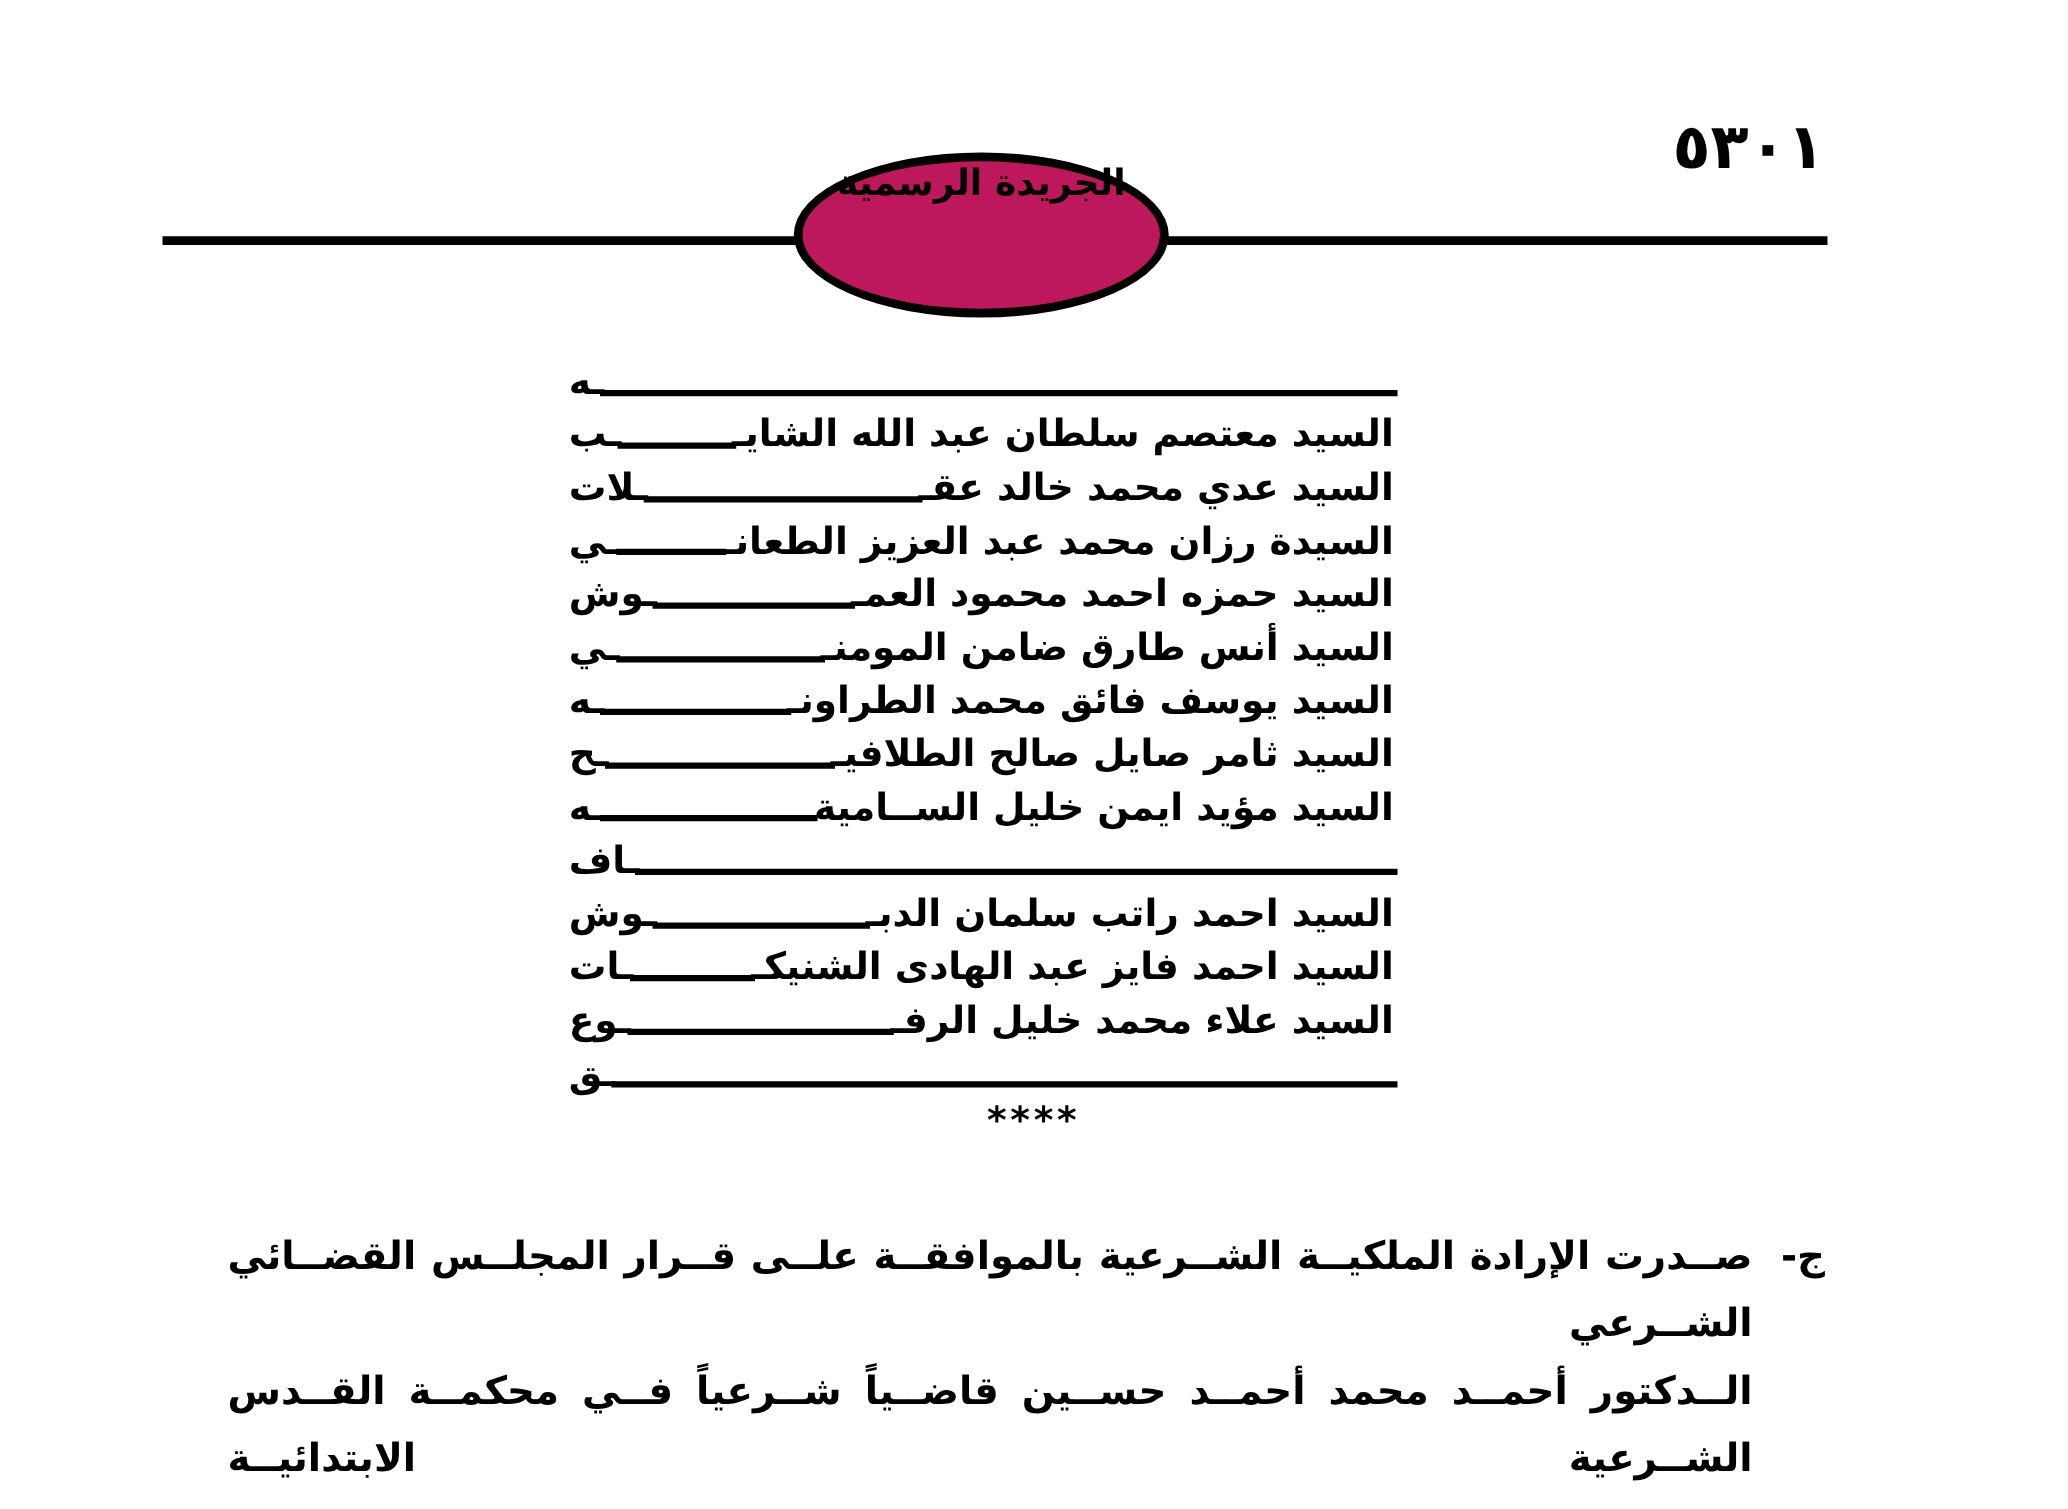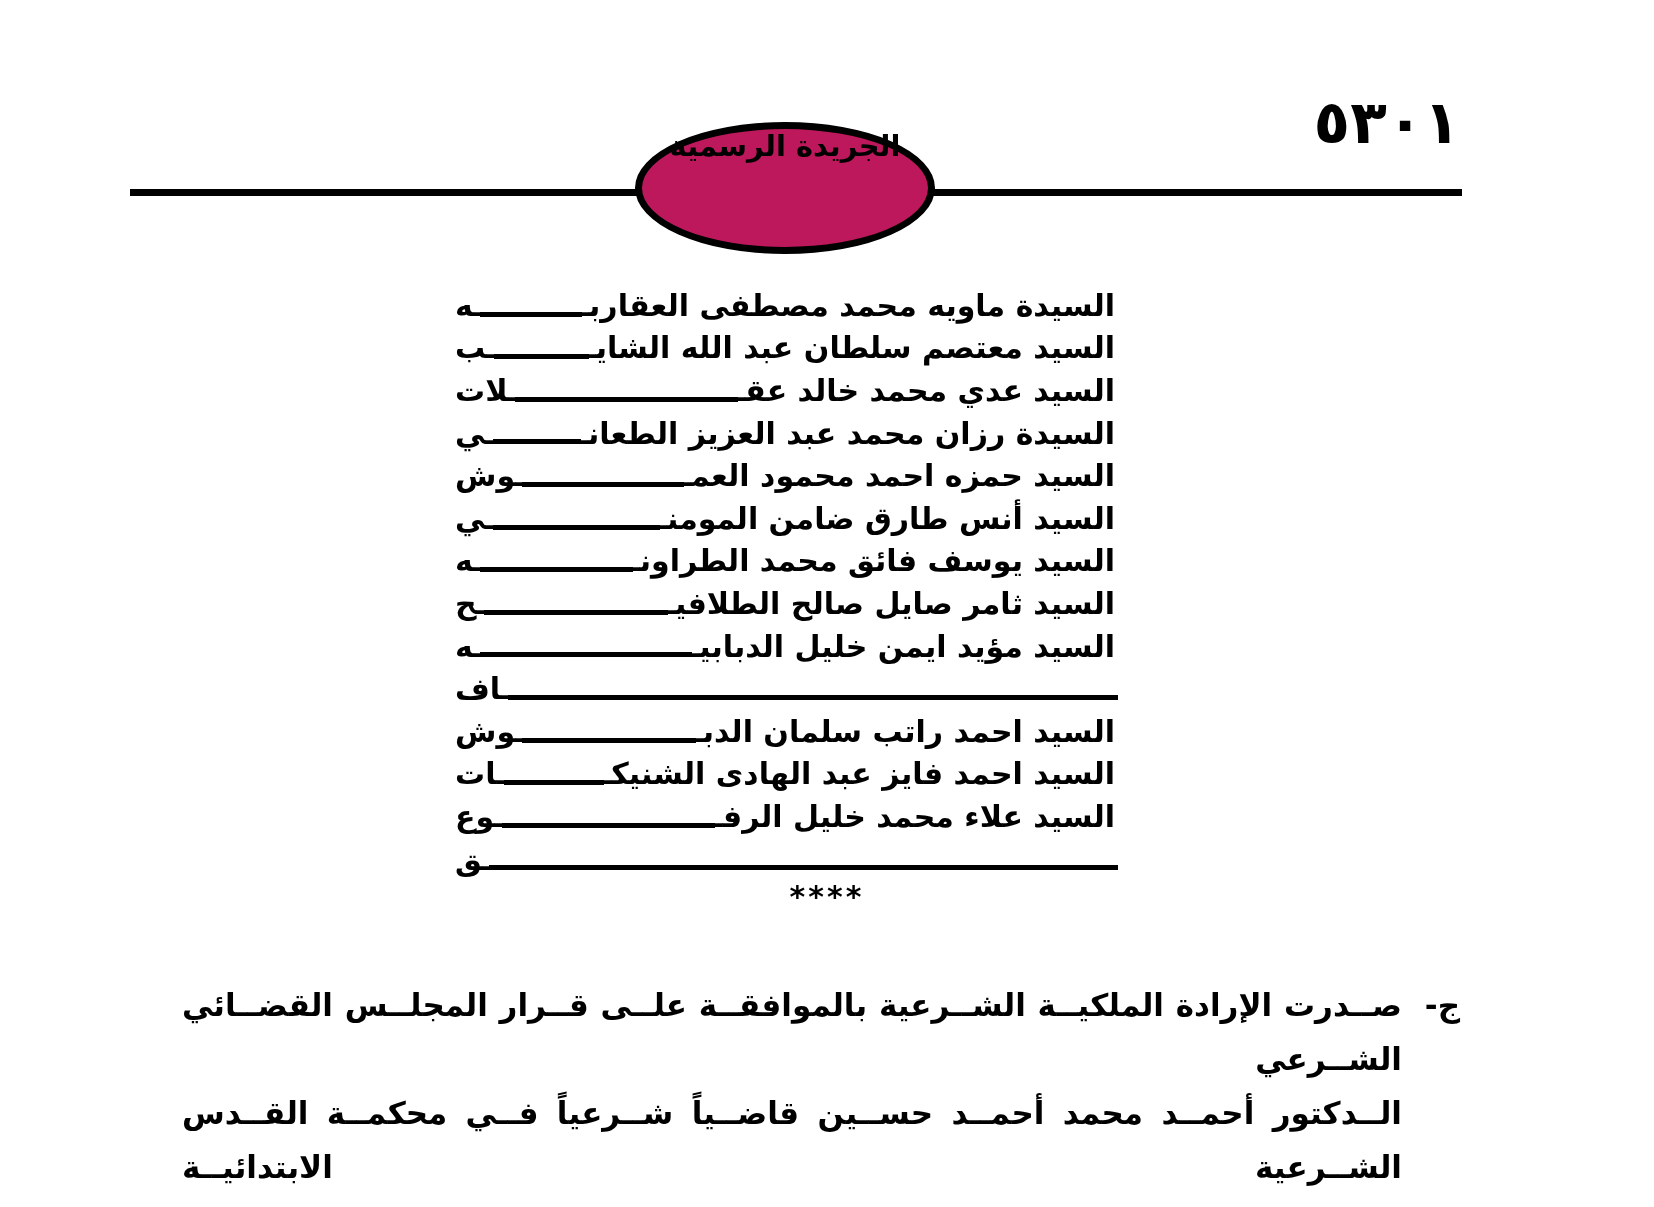--- a/index.html
+++ b/index.html
@@ -6,21 +6,21 @@
   body{
     width:1654px;height:1207px;
     background:#ffffff;color:#000000;
     font-family:"DejaVu Sans",sans-serif;
     direction:rtl;overflow:hidden;
   }
   
   .header{position:relative;height:260px}
   .page-number{
     position:absolute;top:92px;right:194px;
-    font-size:60px;font-weight:bold;line-height:1;letter-spacing:4px;
+    font-size:50px;font-weight:bold;line-height:1;letter-spacing:4px;
   }
   .rule{
     position:absolute;top:189px;left:130px;right:192px;
     height:7px;background:#000;
   }
   .masthead-ellipse{
     position:absolute;top:122px;left:635px;
     width:300px;height:132px;box-sizing:border-box;
     border:7px solid #000;border-radius:50%;
     background:#be185d;
@@ -59,21 +59,20 @@
 <div class="header">
   <div class="page-number">٥٣٠١</div>
   <div class="rule"></div>
   <div class="masthead-ellipse">
     <span>الجريدة الرسمية</span>
   </div>
 </div>
 
 <div class="names">
   <div class="name-row">
-    <span class="name-text">السيدة ماويه محمد مصطفى العقاربـ</span>
     <span class="kashida"></span>
     <span class="name-tail">ـه</span>
   </div>
   <div class="name-row">
     <span class="name-text">السيد معتصم سلطان عبد الله الشايـ</span>
     <span class="kashida"></span>
     <span class="name-tail">ـب</span>
   </div>
   <div class="name-row">
     <span class="name-text">السيد عدي محمد خالد عقـ</span>
@@ -99,21 +98,21 @@
     <span class="name-text">السيد يوسف فائق محمد الطراونـ</span>
     <span class="kashida"></span>
     <span class="name-tail">ـه</span>
   </div>
   <div class="name-row">
     <span class="name-text">السيد ثامر صايل صالح الطلافيـ</span>
     <span class="kashida"></span>
     <span class="name-tail">ـح</span>
   </div>
   <div class="name-row">
-    <span class="name-text">السيد مؤيد ايمن خليل الدبابيـ</span>
+    <span class="name-text">السيد مؤيد ايمن خليل الســامية</span>
     <span class="kashida"></span>
     <span class="name-tail">ـه</span>
   </div>
   <div class="name-row">
     <span class="kashida"></span>
     <span class="name-tail">ـاف</span>
   </div>
   <div class="name-row">
     <span class="name-text">السيد احمد راتب سلمان الدبـ</span>
     <span class="kashida"></span>

